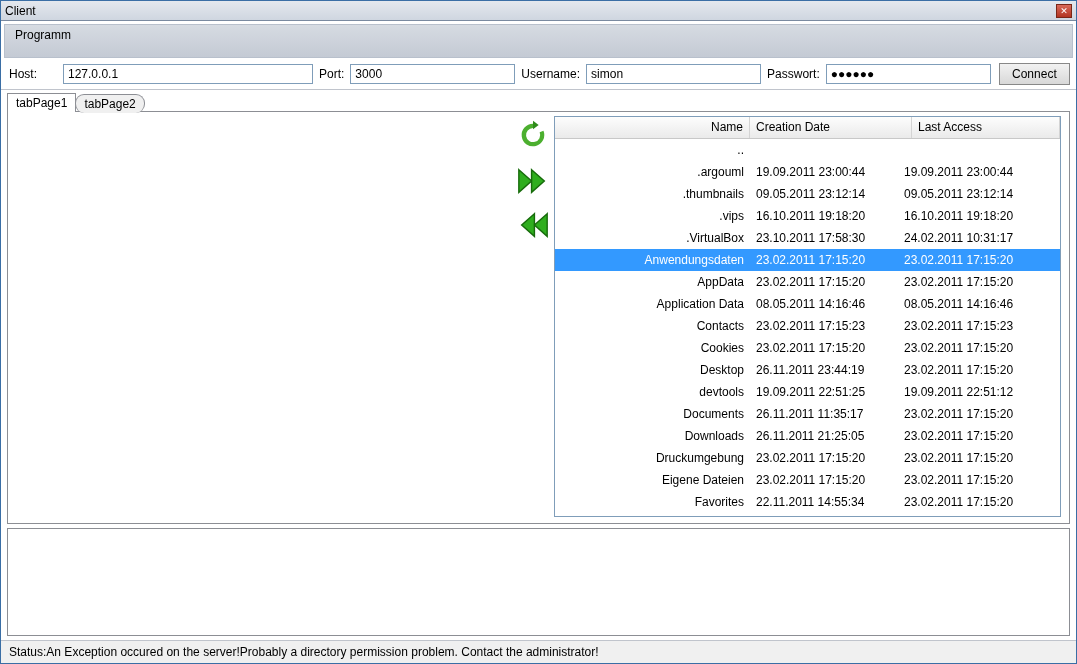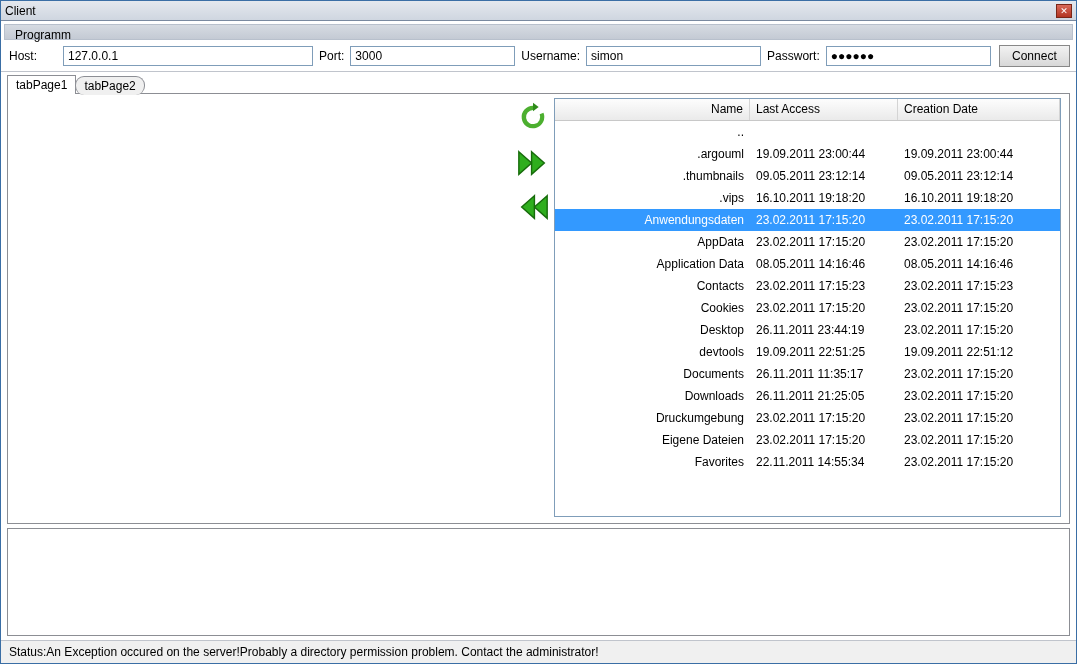--- a/index.html
+++ b/index.html
@@ -1,20 +1,20 @@
 <!DOCTYPE html>
 <html><head>
 <meta charset="utf-8">
 <style>
   * { box-sizing: border-box; font-family: "Segoe UI", Tahoma, sans-serif; font-size: 12px; }
   body { margin: 0; background: #fff; width: 1077px; height: 664px; overflow: hidden; border: 1px solid #3a6ea5; display: flex; flex-direction: column; }
   .titlebar { background: linear-gradient(#e4e8ee, #cfd6e0); height: 20px; display: flex; align-items: center; padding: 0 4px; border-bottom: 1px solid #7a8aa0; }
   .titlebar .title { flex: 1; font-size: 12px; }
   .close-btn { width: 16px; height: 14px; background: linear-gradient(#d96a5a, #b23421); border: 1px solid #7a2617; display: flex; align-items: center; justify-content: center; color: #fff; font-size: 9px; cursor: pointer; }
-  .menubar { background: linear-gradient(#d6dbe2, #c4cad4); height: 16px; display: flex; align-items: stretch; padding: 0; border-bottom: 1px solid #9aa3b0; margin: 3px; border: 1px solid #b8c0cc; }
+  .menubar { background: linear-gradient(#d6dbe2, #c4cad4); height: 34px; display: flex; align-items: stretch; padding: 0; border-bottom: 1px solid #9aa3b0; margin: 3px; border: 1px solid #b8c0cc; }
   .menubar .menu-item { padding: 3px 10px; cursor: pointer; }
   .conn-row { display: flex; align-items: center; padding: 2px 6px 4px 6px; gap: 4px; border-bottom: 1px solid #c0c4cc; }
   .conn-row label { white-space: nowrap; padding: 0 2px; }
   .conn-row input { border: 1px solid #7f9db9; padding: 2px 4px; height: 20px; background: #fff; }
   #host { flex: 0 0 250px; margin-left: 20px; }
   #port { flex: 0 0 85px; }
   #user { flex: 0 0 175px; }
   #pass { flex: 0 0 165px; }
   .btn { background: linear-gradient(#f2f2f2, #d8d8d8); border: 1px solid #888; padding: 2px 0; height: 22px; cursor: pointer; width: 180px; text-align: center; }
   .tabs { display: flex; padding-left: 6px; margin-top: 2px; }
@@ -79,22 +79,22 @@
     <svg class="svg-btn" width="34" height="30" viewBox="0 0 24 20">
       <path fill="#2fae1e" stroke="#176b0b" d="M2 2l9 8-9 8zM11 2l9 8-9 8z"></path>
     </svg>
     <svg class="svg-btn" width="34" height="30" viewBox="0 0 24 20">
       <path fill="#2fae1e" stroke="#176b0b" d="M22 2l-9 8 9 8zM13 2l-9 8 9 8z"></path>
     </svg>
   </div>
   <div class="right-pane">
     <div class="list-header">
       <div class="col c-name">Name</div>
+      <div class="col c-create">Creation Date</div>
       <div class="col c-last">Last Access</div>
-      <div class="col c-create">Creation Date</div>
     </div>
     <div class="list-body" id="list-body">
         <div class="row">
           <div class="cell c-name">..</div>
           <div class="cell c-last"></div>
           <div class="cell c-create"></div>
         </div>
         <div class="row">
           <div class="cell c-name">.argouml</div>
           <div class="cell c-last">19.09.2011 23:00:44</div>
@@ -102,20 +102,25 @@
         </div>
         <div class="row">
           <div class="cell c-name">.thumbnails</div>
           <div class="cell c-last">09.05.2011 23:12:14</div>
           <div class="cell c-create">09.05.2011 23:12:14</div>
         </div>
         <div class="row">
           <div class="cell c-name">.vips</div>
           <div class="cell c-last">16.10.2011 19:18:20</div>
           <div class="cell c-create">16.10.2011 19:18:20</div>
+        </div>
+        <div class="row">
+          <div class="cell c-name">.VirtualBox</div>
+          <div class="cell c-last">23.10.2011 17:58:30</div>
+          <div class="cell c-create">24.02.2011 10:31:17</div>
         </div>
         <div class="row selected">
           <div class="cell c-name">Anwendungsdaten</div>
           <div class="cell c-last">23.02.2011 17:15:20</div>
           <div class="cell c-create">23.02.2011 17:15:20</div>
         </div>
         <div class="row">
           <div class="cell c-name">AppData</div>
           <div class="cell c-last">23.02.2011 17:15:20</div>
           <div class="cell c-create">23.02.2011 17:15:20</div>

